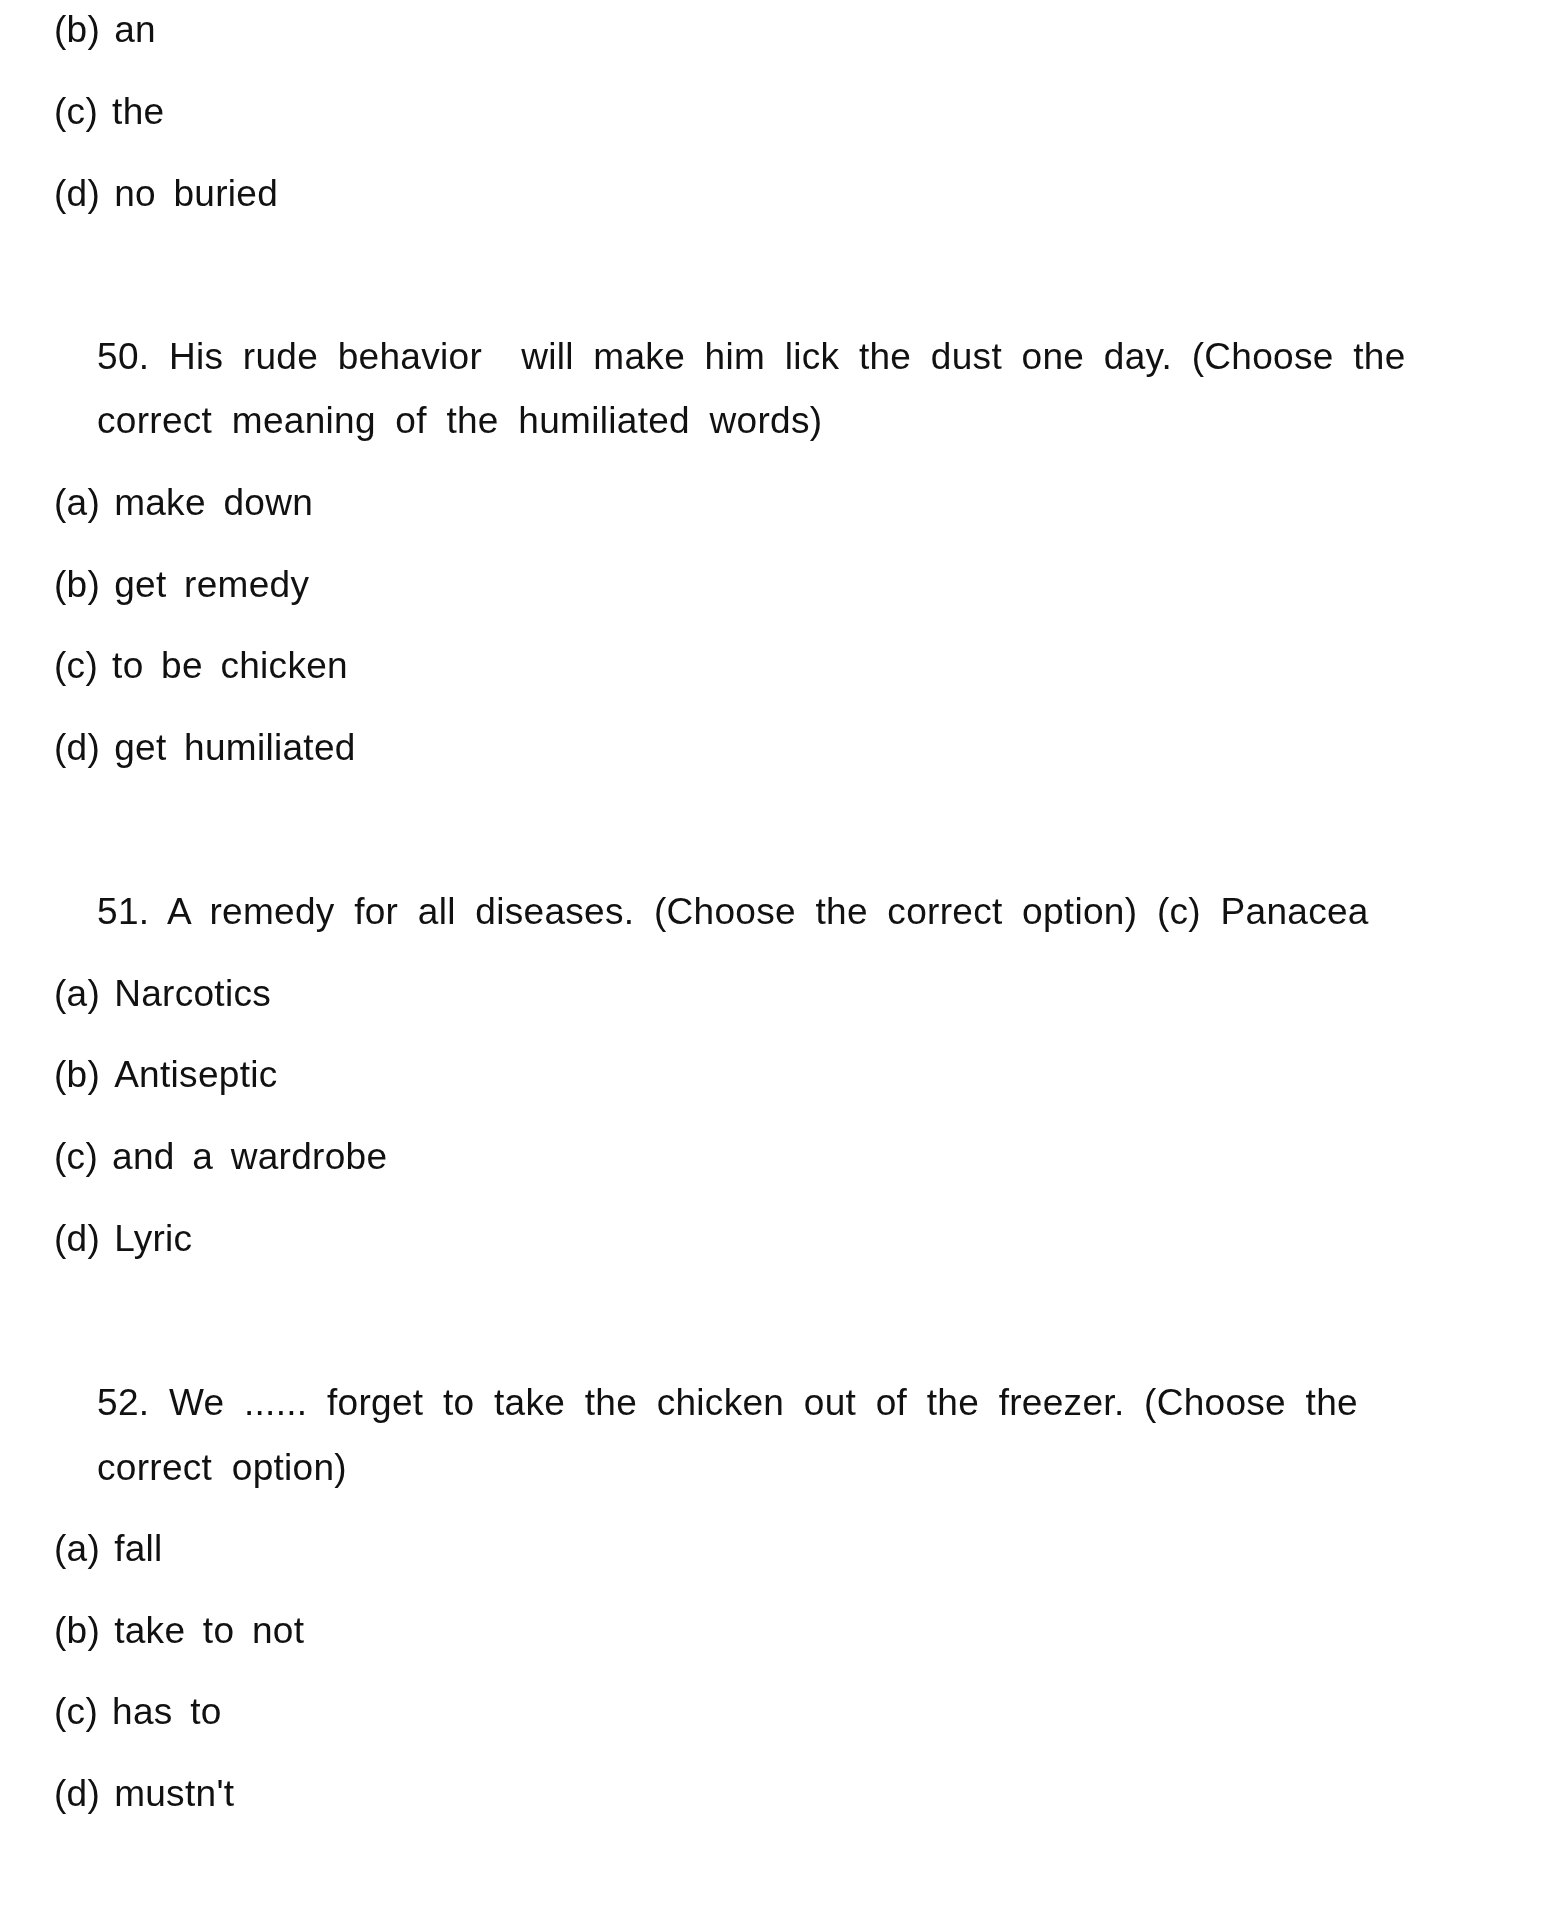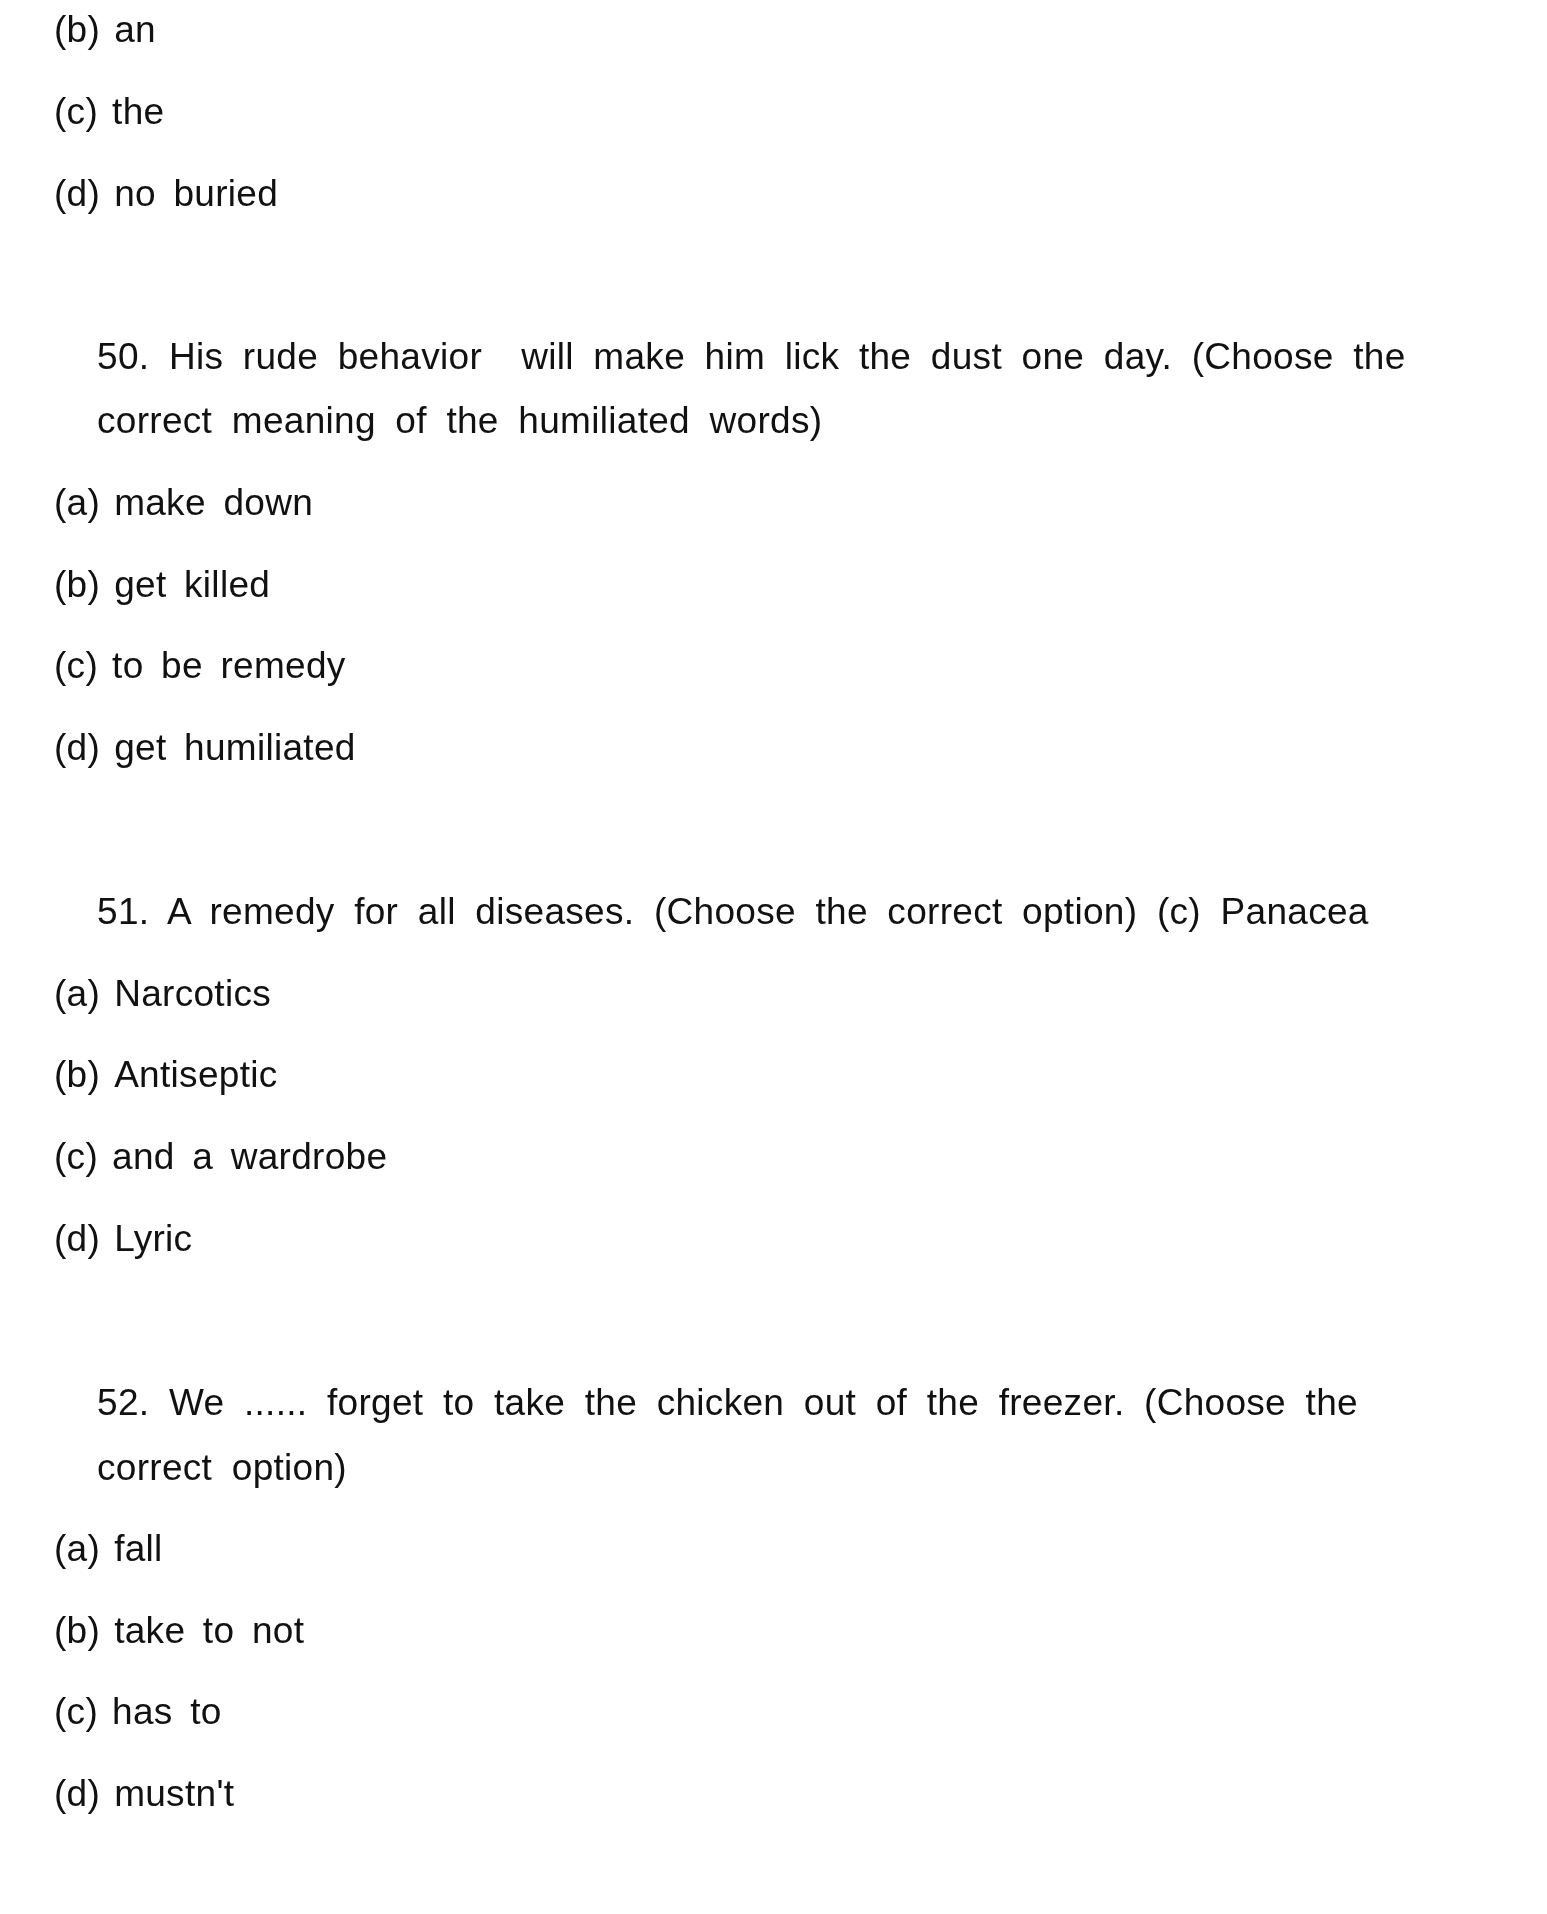--- a/index.html
+++ b/index.html
@@ -28,24 +28,24 @@
   <span>50.</span>
   <span style="white-space:pre">His rude behavior  will make him lick the dust one day. (Choose the</span>
 </div>
 <div class="line stem" style="top:421px">
   <span>correct meaning of the humiliated words)</span>
 </div>
 <div class="line" style="top:503px">
   <span class="opt-label">(a)</span><span>make down</span>
 </div>
 <div class="line" style="top:585px">
-  <span class="opt-label">(b)</span><span>get killed</span>
+  <span class="opt-label">(b)</span><span>get remedy</span>
 </div>
 <div class="line" style="top:666px">
-  <span class="opt-label">(c)</span><span>to be remedy</span>
+  <span class="opt-label">(c)</span><span>to be chicken</span>
 </div>
 <div class="line" style="top:748px">
   <span class="opt-label">(d)</span><span>get humiliated</span>
 </div>
 
 <div class="line stem" style="top:912px">
   <span>51.</span>
   <span>A remedy for all diseases. (Choose the correct option) (c) Panacea</span>
 </div>
 <div class="line" style="top:994px">

